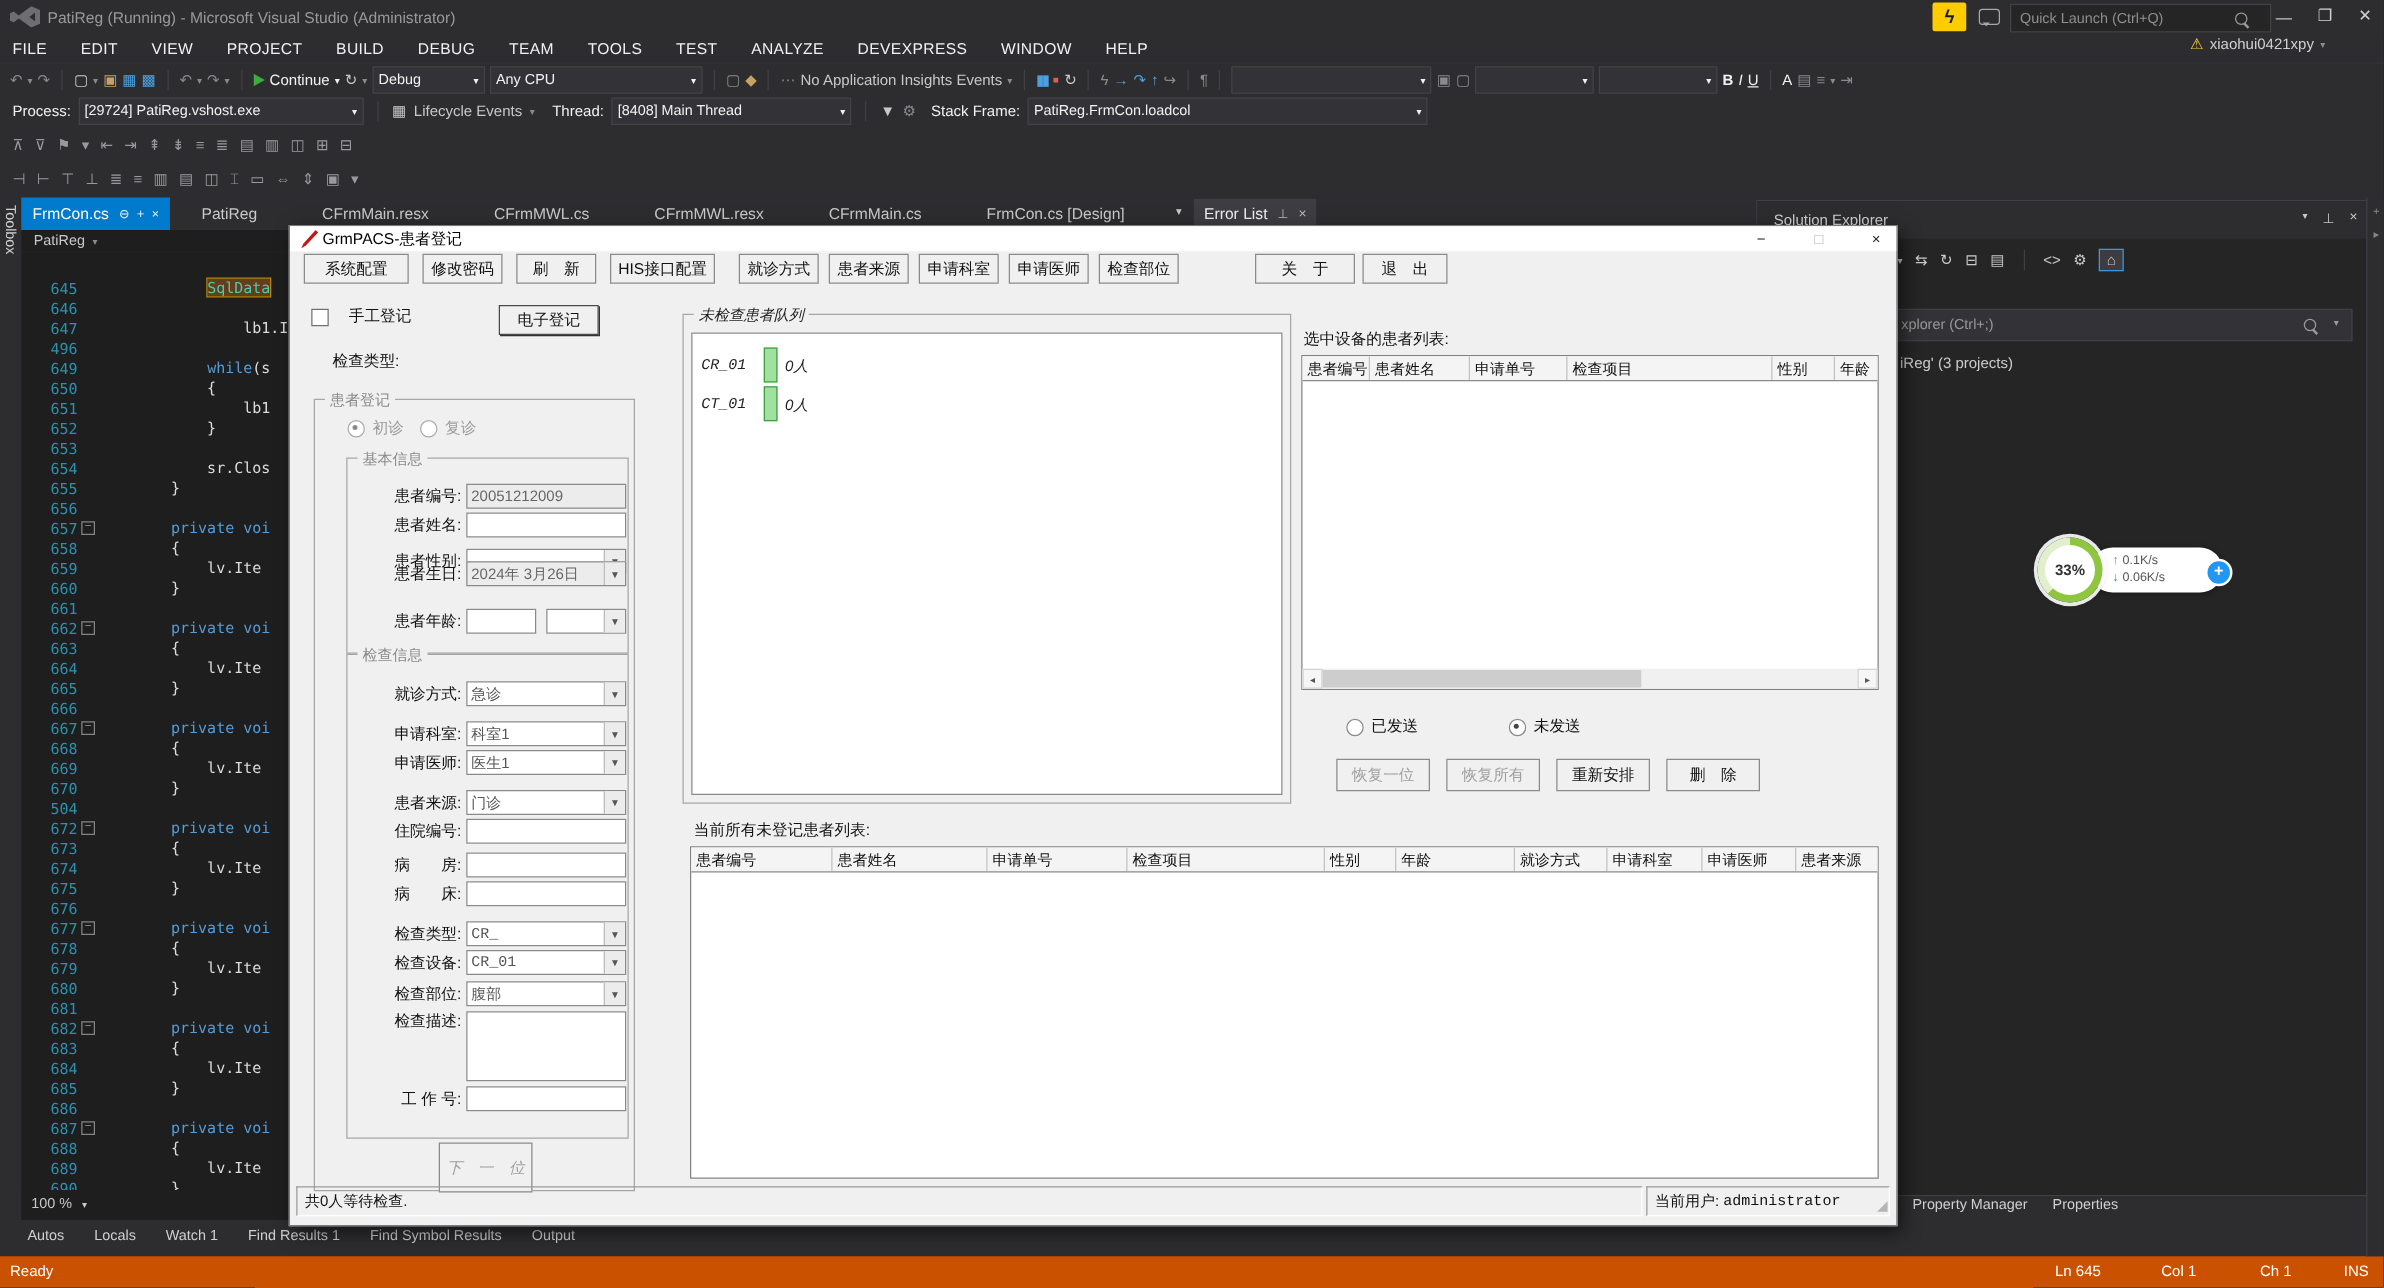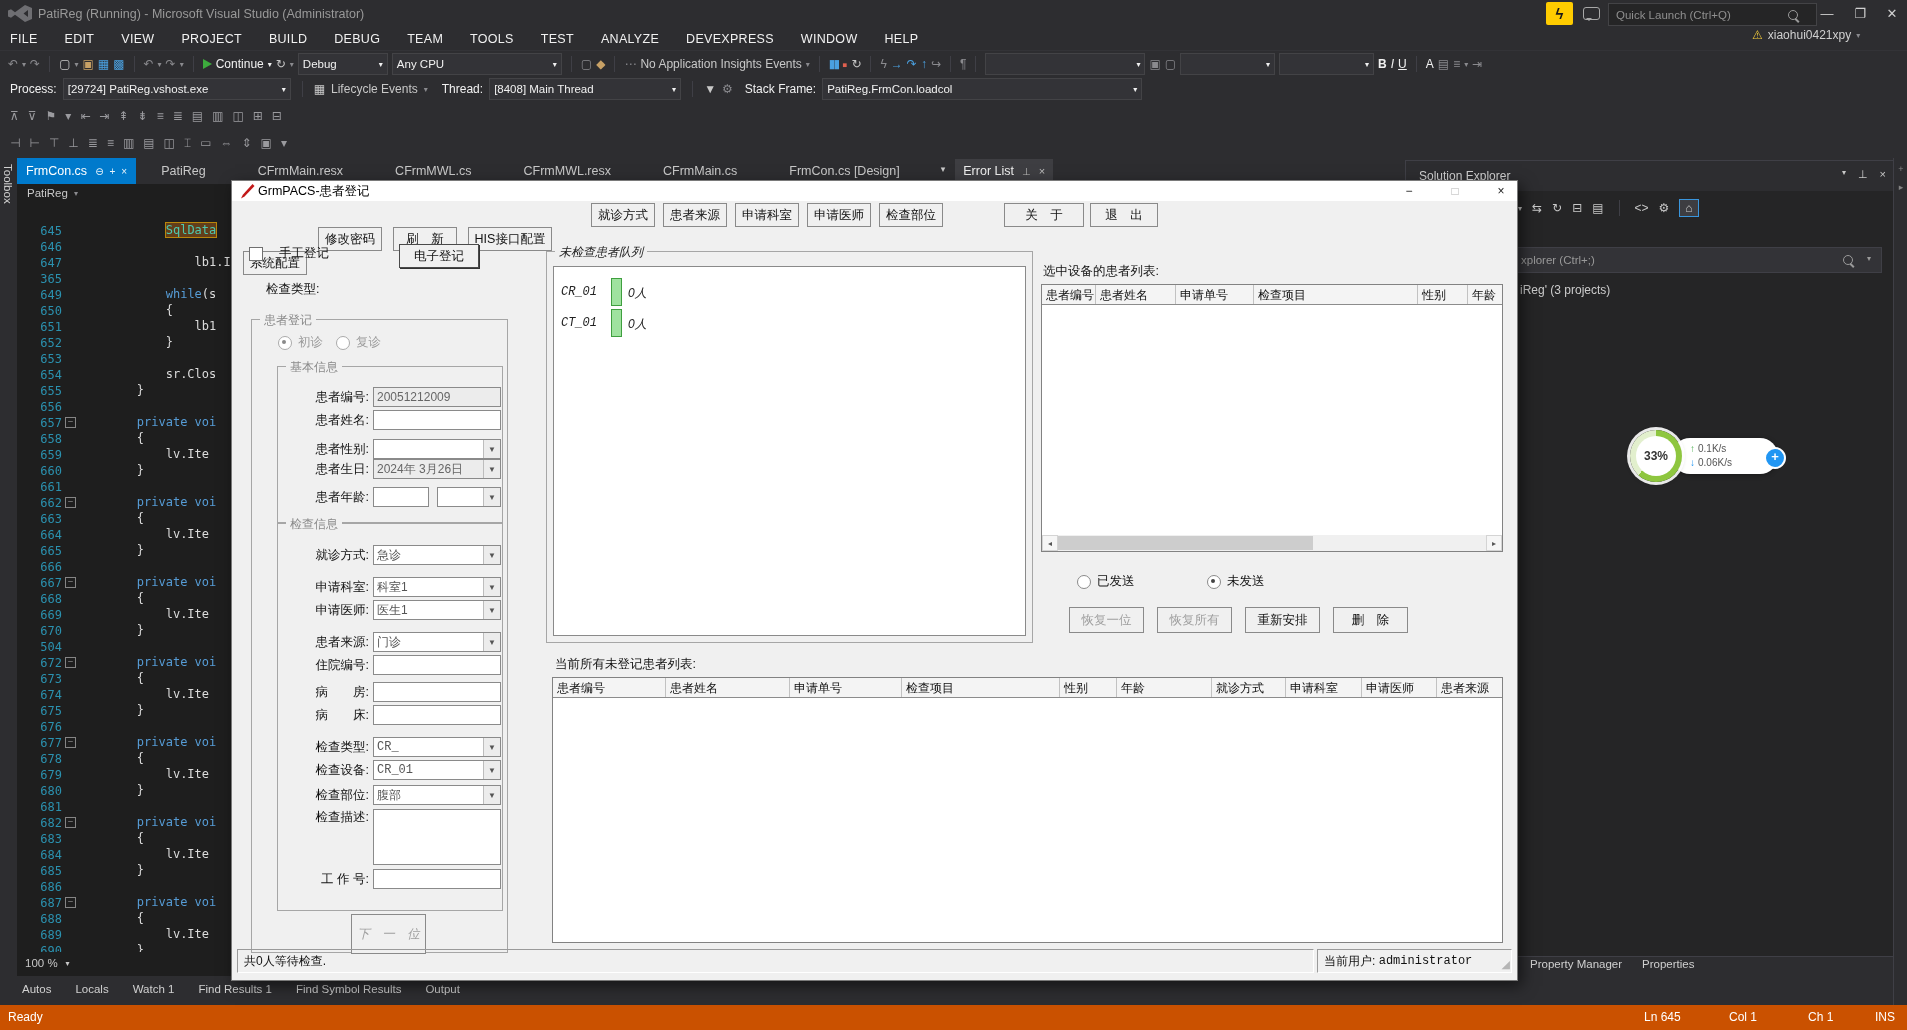--- a/index.html
+++ b/index.html
@@ -360,21 +360,21 @@
           <span class="ln">646</span>
           <span class="fold"></span>
           <span class="ct"><span class="pl">            </span><span class="ty hl">SqlData</span></span>
         </div>
         <div class="cl">
           <span class="ln">647</span>
           <span class="fold"></span>
           <span class="ct"></span>
         </div>
         <div class="cl">
-          <span class="ln">365</span>
+          <span class="ln">496</span>
           <span class="fold"></span>
           <span class="ct"><span class="pl">                lb1.Ite</span></span>
         </div>
         <div class="cl">
           <span class="ln">649</span>
           <span class="fold"></span>
           <span class="ct"></span>
         </div>
         <div class="cl">
           <span class="ln">650</span>
@@ -655,21 +655,21 @@
           <path d="M12.5 0 L14.5 2 L4.5 12.5 L1 14.5 L2.8 10.8 Z" fill="#c21818"></path>
         </svg>
       <span class="txt">GrmPACS-患者登记</span>
       <span class="dlgctl" style="left:1162px">−</span>
       <span class="dlgctl" style="left:1208px;color:#b5b5b5">□</span>
       <span class="dlgctl" style="left:1254px">×</span>
     </div>
 
     <div class="abs row" style="left:11px;top:22px;gap:11px;">
 
-    <span class="win-btn" style="position: static; width: 64px; margin-top: 48px;">系统配置</span>
+    <span class="win-btn" style="position: static; width: 84px;">系统配置</span>
         <span class="win-btn" style="position: static; width: 64px;">修改密码</span>
         <span class="win-btn" style="position: static; width: 64px;">刷　新</span>
         <span class="win-btn" style="position: static; width: 84px;">HIS接口配置</span>
       </div>
     <div class="abs row" style="left:359px;top:22px;gap:8px;">
 
     <span class="win-btn" style="position: static; width: 64px;">就诊方式</span>
         <span class="win-btn" style="position: static; width: 64px;">患者来源</span>
         <span class="win-btn" style="position: static; width: 64px;">申请科室</span>
         <span class="win-btn" style="position: static; width: 64px;">申请医师</span>
@@ -715,21 +715,21 @@
           <span></span>
         </span>
     </div>
     <div class="frow" style="top:258px;">
       <span class="flab">患者性别:</span>
       <span class="tbox combo">
           <span></span>
           <span class="arr">▼</span>
         </span>
     </div>
-    <div class="frow" style="top:278px;">
+    <div class="frow" style="top:268px;">
       <span class="flab">患者生日:</span>
       <span class="tbox combo disd">
           <span>2024年 3月26日</span>
           <span class="arr">▼</span>
         </span>
     </div>
     <div class="frow" style="top:306px;">
       <span class="flab">患者年龄:</span>
       <span class="tbox" style="flex:none;width:56px;">
           <span></span>

